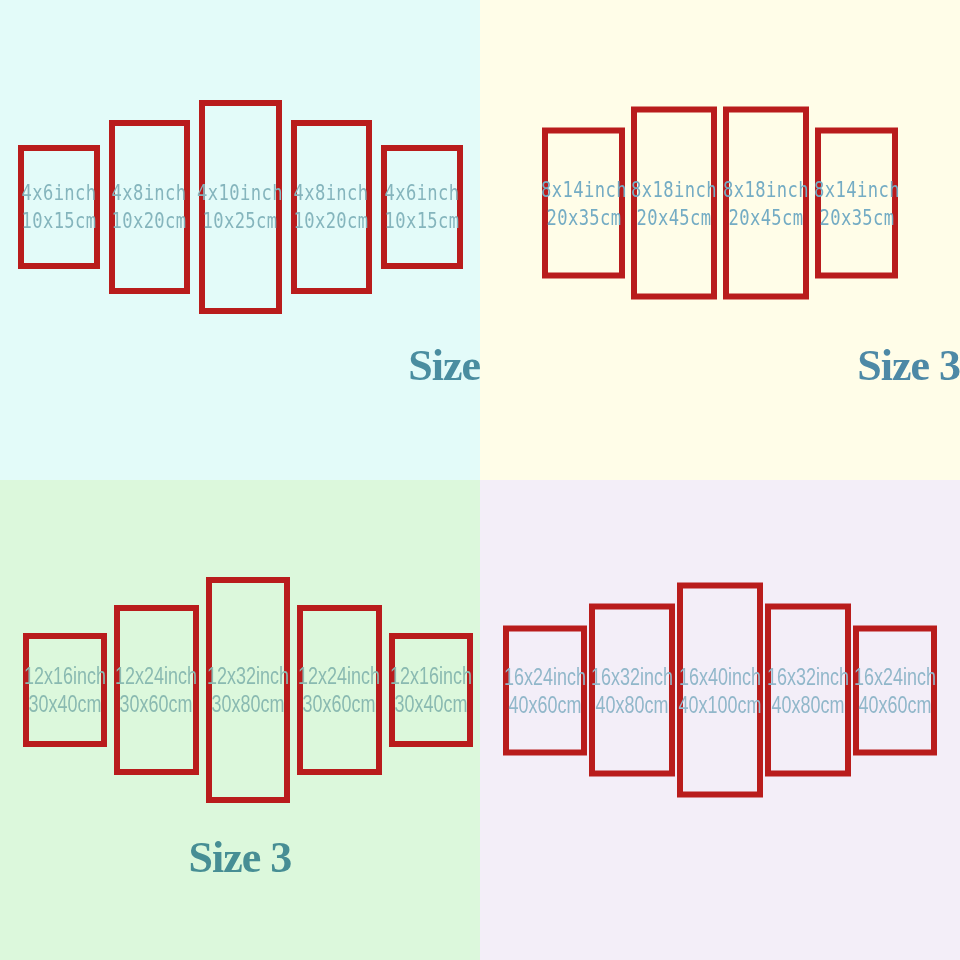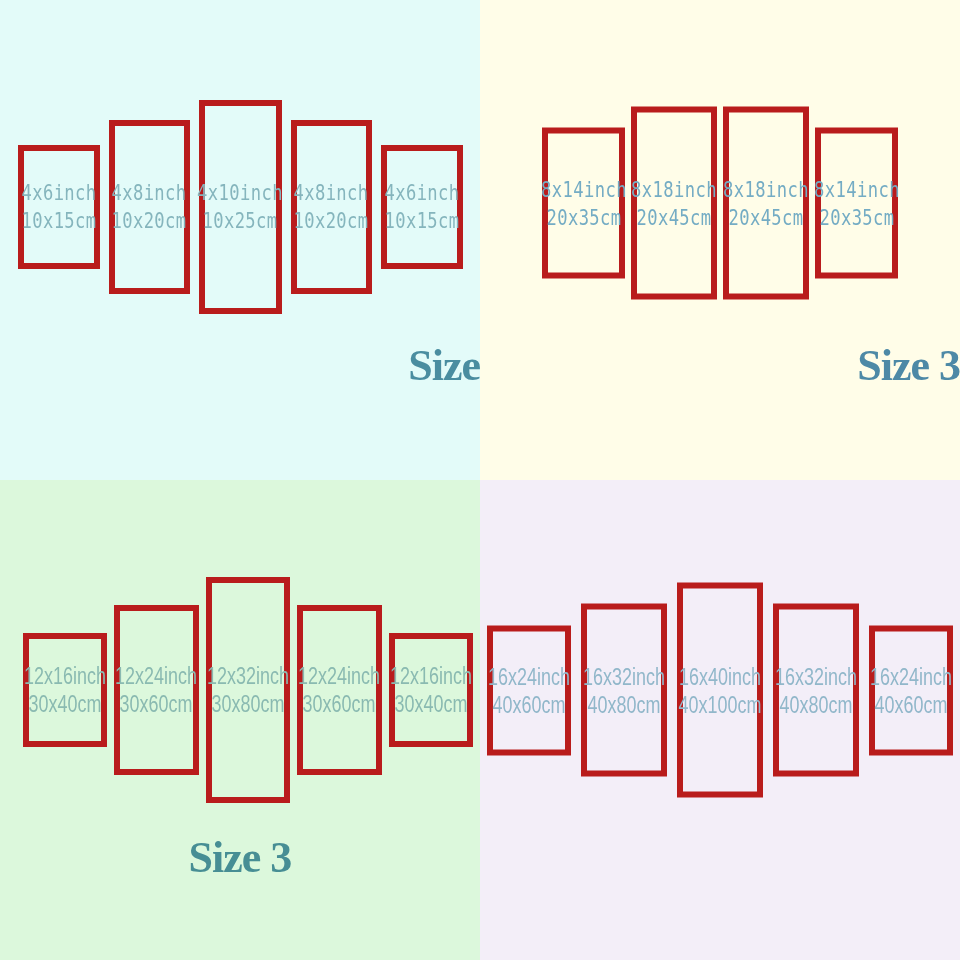--- a/index.html
+++ b/index.html
@@ -16,21 +16,21 @@
     background:var(--bg);
     overflow:hidden;
   }
   .row{
     position:absolute;left:0;right:0;
     display:flex;justify-content:center;align-items:center;
   }
   .q0 .row{top:207px;transform:translateY(-50%);gap:9px;}
   .q1 .row{top:203px;transform:translateY(-50%);gap:6px;}
   .q2 .row{top:210px;transform:translateY(-50%);gap:7px;margin-left:15px;}
-  .q3 .row{top:210px;transform:translateY(-50%);gap:10px;}
+  .q3 .row{top:210px;transform:translateY(-50%);gap:2px;}
   .panel{
     position:relative;
     border:6px solid #b91c1c;
     box-sizing:border-box;
     background:transparent;
     flex:0 0 auto;
   }
   
   .q0 .p-s{width:82px;height:124px;} .q0 .p-m{width:81px;height:174px;} .q0 .p-l{width:83px;height:214px;}
   .q1 .p-s{width:83px;height:151px;} .q1 .p-m{width:86px;height:193px;} .q1 .p-l{width:86px;height:237px;}

